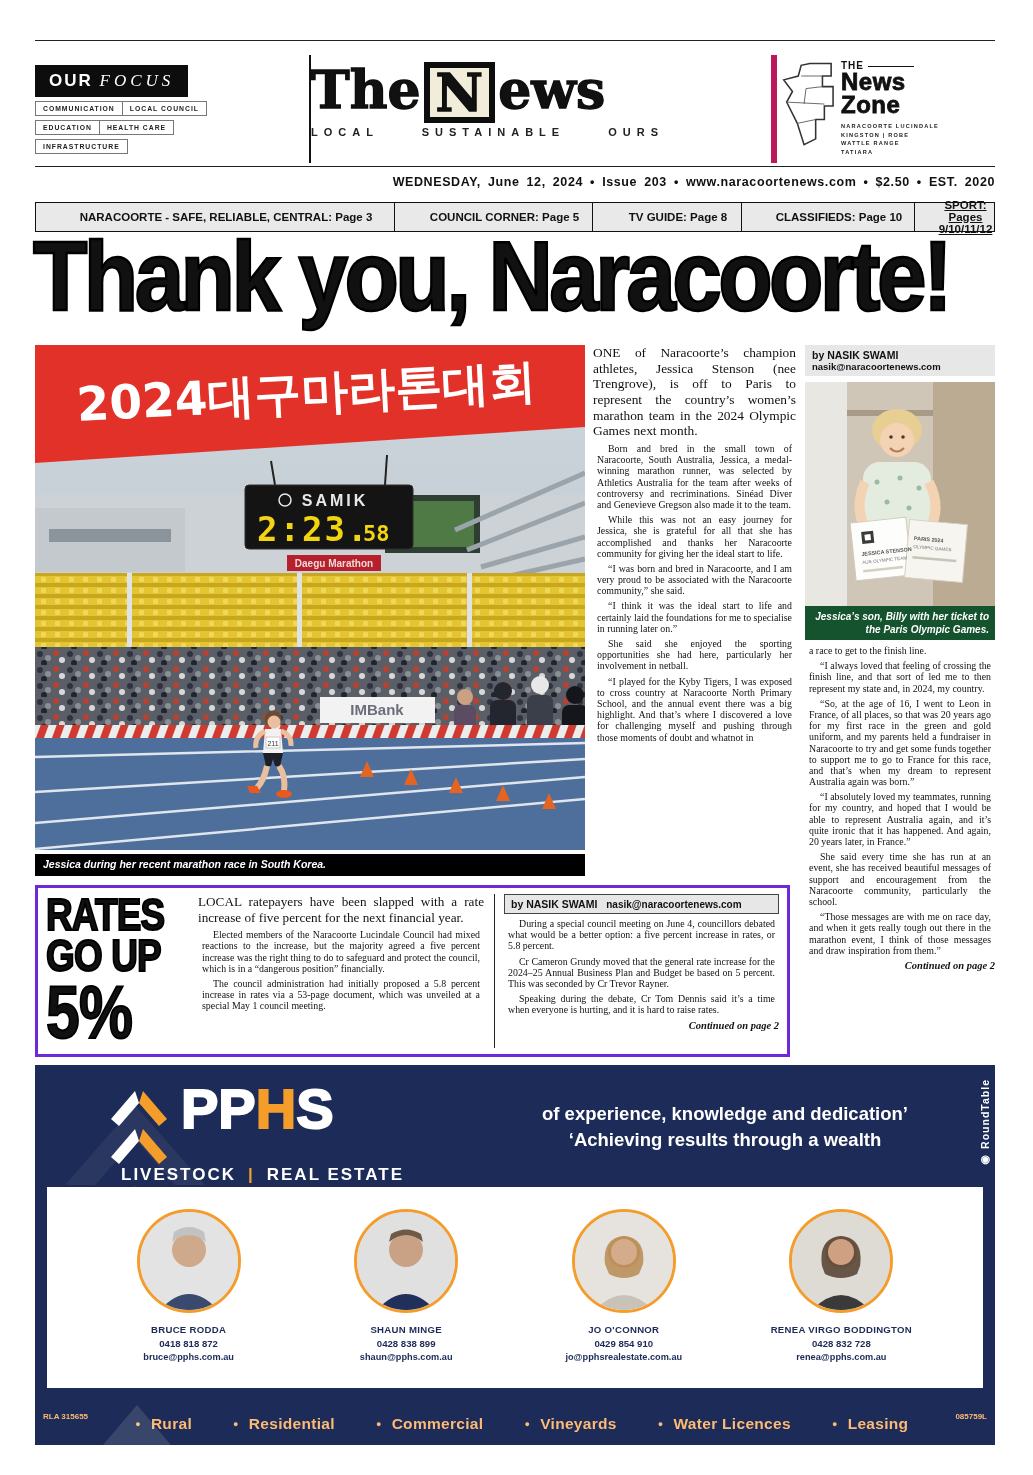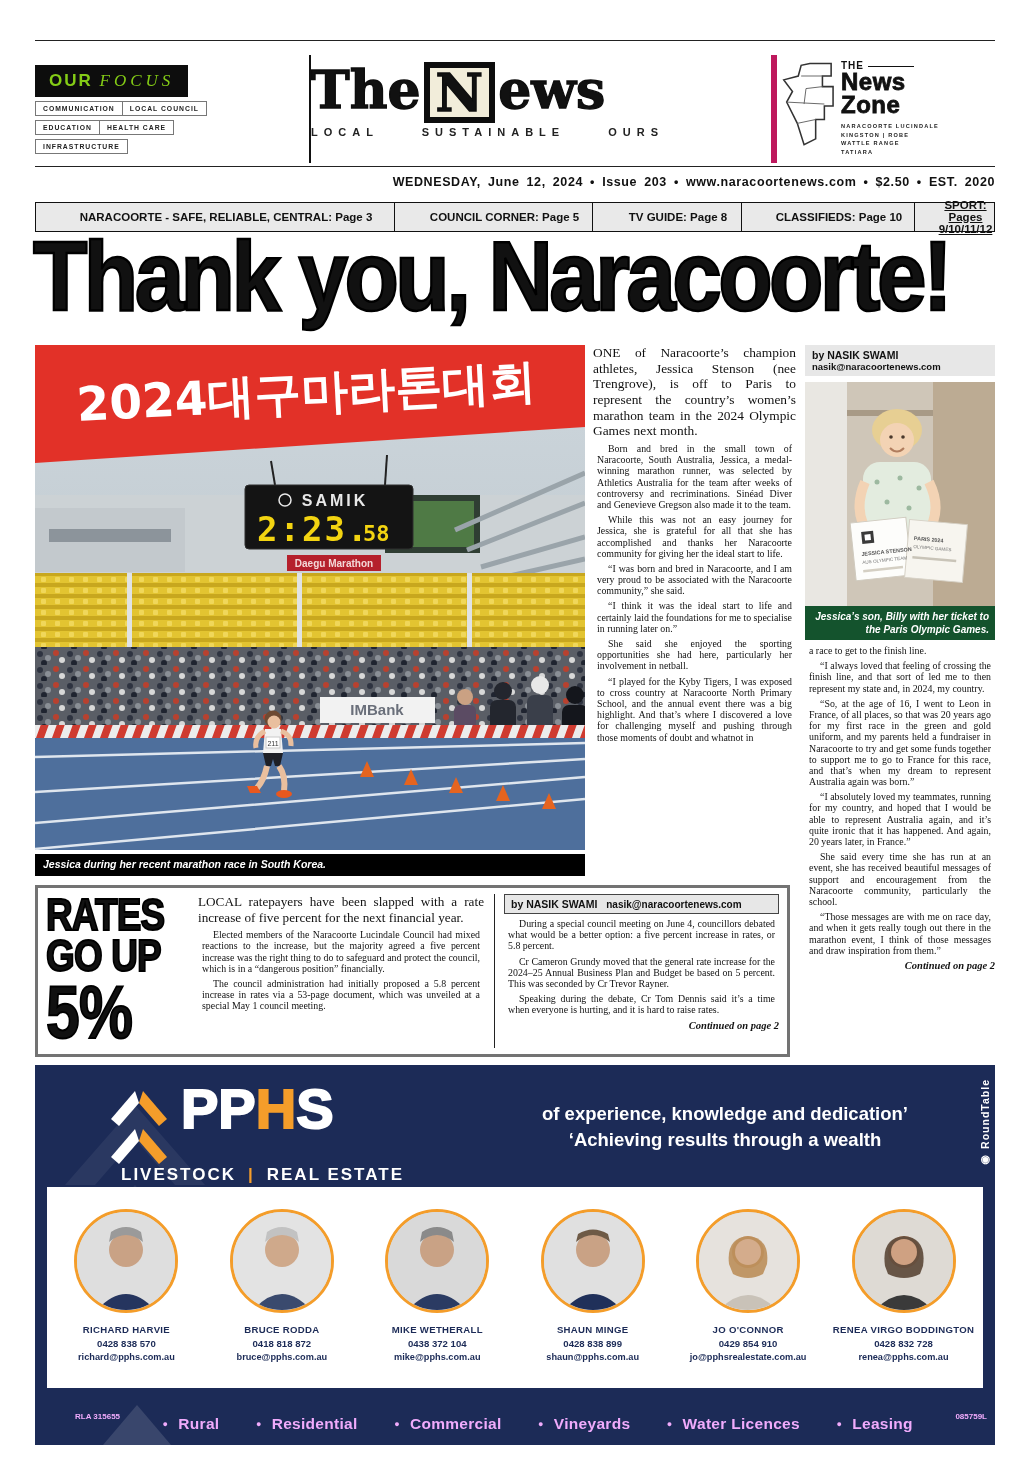--- a/index.html
+++ b/index.html
@@ -5,21 +5,21 @@
   html,body{margin:0;padding:0;background:#888;}
   .page{position:relative;width:1033px;height:1475px;background:#fff;margin:0 auto;
         font-family:"Liberation Sans",sans-serif;color:#111;overflow:hidden;}
   .rule{position:absolute;left:35px;width:960px;height:0;border-top:1.5px solid #222;}
   .rule-top{top:40px;}
   .rule2{top:166px;}
 
   
   .header{position:absolute;left:35px;top:55px;width:960px;height:108px;display:flex;}
   .focus{width:274px;}
-  .focus-title{display:inline-block;background:#0d0d0d;color:#84cc16;padding:6px 14px;margin-top:10px;
+  .focus-title{display:inline-block;background:#0d0d0d;color:#ffffff;padding:6px 14px;margin-top:10px;
                font-size:17px;letter-spacing:2px;}
   .ft-b{font-weight:800;}
   .ft-l{font-weight:400;font-style:italic;font-family:"Liberation Serif",serif;letter-spacing:4px;}
   .tag-row{margin-top:0;}
   .tag{display:inline-block;border:1px solid #777;padding:3px 7px;margin:-1px -1px 0 0;
        font-size:6.8px;font-weight:700;letter-spacing:1px;color:#222;background:#fff;}
   .mast{flex:1;border-left:2px solid #111;border-right:6px solid #be185d;height:108px;}
   .mast-logo{font-family:"DejaVu Serif",serif;font-weight:800;font-size:52px;line-height:1.1;margin-top:4px;
              -webkit-text-stroke:1.3px #0d0d0d;}
   .nbox{display:inline-block;border:6px solid #0d0d0d;background:#f2edda;padding:0 6px;line-height:0.95;
@@ -61,21 +61,21 @@
         margin:4px;text-indent:11px;}
   .byline{background:#e7e7e7;padding:4px 7px;margin-bottom:6px;}
   .byline .by{font-size:10.5px;font-weight:800;}
   .byline .em{font-size:9.5px;font-weight:700;}
   .photo-boy{position:relative;width:190px;height:258px;margin:0 0 5px 0;}
   .boy-cap{position:absolute;left:0;right:0;bottom:0;background:#14532d;color:#fff;text-align:right;
            font-size:10px;font-weight:700;font-style:italic;padding:4px 6px;line-height:1.3;}
   .continued{font-size:10.5px;font-weight:700;font-style:italic;text-align:right;margin-top:2px;font-family:"Liberation Serif",serif;}
 
   
-  .rates{position:absolute;left:35px;top:885px;width:755px;height:172px;border:3px solid #737373;
+  .rates{position:absolute;left:35px;top:885px;width:755px;height:172px;border:3px solid #6d28d9;
          box-sizing:border-box;display:flex;padding:6px 8px;overflow:hidden;}
   .rates-label{width:152px;flex:none;}
   .rl1{font-size:45px;font-weight:900;line-height:0.92;letter-spacing:-1px;-webkit-text-stroke:2px #000;
        transform:scaleX(0.82);transform-origin:left top;white-space:nowrap;}
   .rl3{font-size:74px;margin-top:2px;}
   .rates-mid{width:296px;flex:none;padding-right:10px;box-sizing:border-box;}
   .rates-lede{font-family:"Liberation Serif",serif;font-size:13.2px;line-height:1.18;text-align:justify;margin:0 0 3px 0;}
   .rates-right{flex:1;border-left:1px solid #222;padding-left:9px;}
   .byline2{background:#e7e7e7;border:1px solid #444;padding:3px 6px;margin-bottom:4px;font-size:10.5px;font-weight:800;}
   .byline2 .em2{font-weight:700;font-size:10px;margin-left:6px;}
@@ -94,21 +94,21 @@
   .roundtable{position:absolute;right:4px;top:14px;writing-mode:vertical-rl;transform:rotate(180deg);
               color:#fff;font-size:10.5px;font-weight:800;letter-spacing:1px;}
   .roundtable .rt-icon{font-size:11px;margin-top:4px;}
   .panel{position:absolute;left:12px;right:12px;top:122px;bottom:57px;background:#fff;
          display:flex;justify-content:space-evenly;padding-top:22px;box-sizing:border-box;}
   .agent{width:152px;text-align:center;}
   .pic{width:98px;height:98px;border-radius:50%;border:3px solid #f49d2a;margin:0 auto;overflow:hidden;background:#dcdcdc;}
   .agent .name{margin-top:11px;color:#1c2b57;font-size:9.6px;font-weight:800;letter-spacing:0.3px;}
   .agent .phone{color:#1c2b57;font-size:9.6px;font-weight:700;margin-top:3px;}
   .agent .email{color:#1c2b57;font-size:9.2px;font-weight:700;margin-top:3px;}
-  .ad-bottom{position:absolute;left:0;right:0;bottom:0;height:43px;display:flex;align-items:center;color:#f0abfc;padding-left:32px;}
+  .ad-bottom{position:absolute;left:0;right:0;bottom:0;height:43px;display:flex;align-items:center;color:#fdba74;}
   .rla{font-size:8px;font-weight:700;margin:0 6px 14px 8px;}
   .services{flex:1;display:flex;justify-content:space-evenly;align-items:center;}
   .service{display:flex;align-items:center;font-size:15.5px;font-weight:800;letter-spacing:0.3px;}
   .dot{font-size:9px;margin-right:10px;}
   .code{font-size:8px;font-weight:700;margin:0 8px 14px 6px;}
   .tri{position:absolute;left:68px;bottom:0;width:0;height:0;border-left:34px solid transparent;
        border-right:34px solid transparent;border-bottom:40px solid rgba(255,255,255,0.13);}
 </style>
 </head>
 <body>
@@ -368,55 +368,29 @@
     </div>
     <div class="roundtable">
       <span class="rt-icon">◉</span>
       <span>RoundTable</span>
     </div>
 
     <div class="panel">
       <div class="agent">
         <div class="pic">
           <svg width="98" height="98" viewBox="0 0 98 98">
-              <rect width="98" height="98" fill="#dedede"></rect>
-              <circle cx="49" cy="38" r="17" fill="#c9a285"></circle>
-              <path d="M32 30 q17 -14 34 0 l-2 -10 q-15 -10 -30 0 z" fill="#9a9a9a"></path>
-              <path d="M20 98 q29 -32 58 0 z" fill="#25355f"></path>
-            </svg>
-        </div>
-        <div class="name">RICHARD HARVIE</div>
-        <div class="phone">0428 838 570</div>
-        <div class="email">richard@pphs.com.au</div>
-      </div>
-      <div class="agent">
-        <div class="pic">
-          <svg width="98" height="98" viewBox="0 0 98 98">
               <rect width="98" height="98" fill="#e3e3e3"></rect>
               <circle cx="49" cy="38" r="17" fill="#cfa98b"></circle>
               <path d="M32 30 q17 -14 34 0 l-2 -10 q-15 -10 -30 0 z" fill="#c2c2c2"></path>
               <path d="M20 98 q29 -32 58 0 z" fill="#3a4a6e"></path>
             </svg>
         </div>
         <div class="name">BRUCE RODDA</div>
         <div class="phone">0418 818 872</div>
         <div class="email">bruce@pphs.com.au</div>
-      </div>
-      <div class="agent">
-        <div class="pic">
-          <svg width="98" height="98" viewBox="0 0 98 98">
-              <rect width="98" height="98" fill="#d9d9d9"></rect>
-              <circle cx="49" cy="38" r="17" fill="#c9a285"></circle>
-              <path d="M32 30 q17 -14 34 0 l-2 -10 q-15 -10 -30 0 z" fill="#8a8a8a"></path>
-              <path d="M20 98 q29 -32 58 0 z" fill="#2b3b63"></path>
-            </svg>
-        </div>
-        <div class="name">MIKE WETHERALL</div>
-        <div class="phone">0438 372 104</div>
-        <div class="email">mike@pphs.com.au</div>
       </div>
       <div class="agent">
         <div class="pic">
           <svg width="98" height="98" viewBox="0 0 98 98">
               <rect width="98" height="98" fill="#e0e0e0"></rect>
               <circle cx="49" cy="38" r="17" fill="#c9a285"></circle>
               <path d="M32 30 q17 -14 34 0 l-2 -8 q-15 -9 -30 0 z" fill="#6e5a46"></path>
               <path d="M20 98 q29 -32 58 0 z" fill="#20305a"></path>
             </svg>
         </div>

